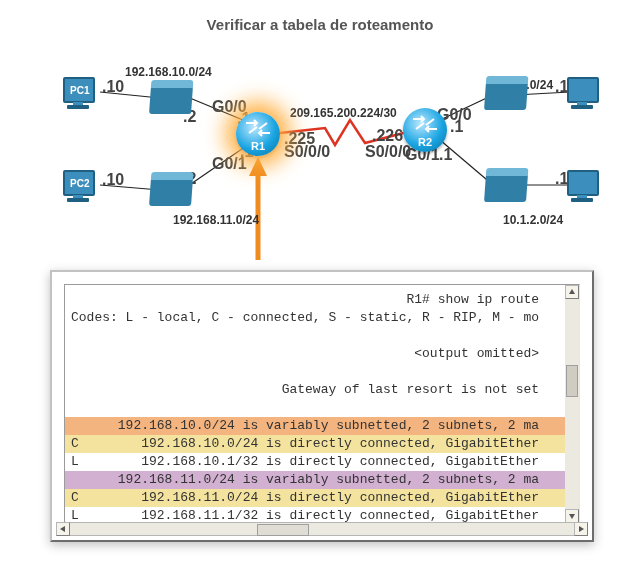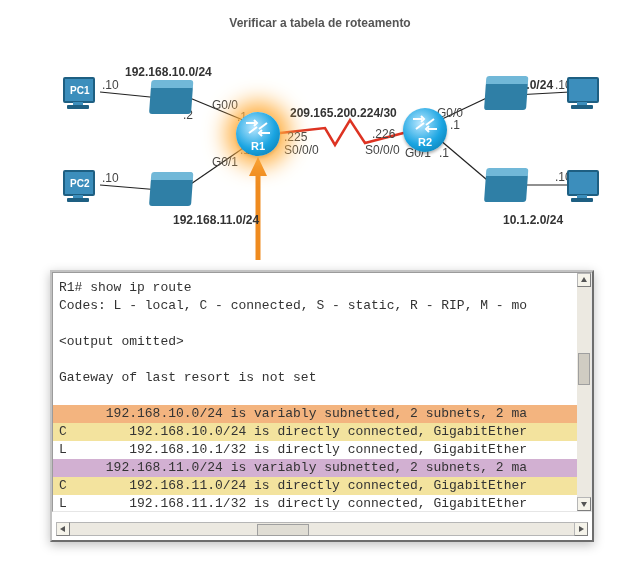--- a/index.html
+++ b/index.html
@@ -1,34 +1,34 @@
 <!DOCTYPE html>
 <html><head>
 <meta charset="utf-8">
 <style>
   body{margin:0;padding:0;background:#fff;font-family:Arial,Helvetica,sans-serif;width:640px;height:585px;}
-  h2{font-size:12px;font-weight:bold;color:#555;text-align:center;margin:16px 0 10px 0;}
+  h2{font-size:15px;font-weight:bold;color:#555;text-align:center;margin:16px 0 10px 0;}
   .diagram{position:absolute;left:55px;top:50px;width:540px;height:210px;}
   .pc{position:absolute;width:36px;height:36px;}
   .monitor{position:absolute;left:2px;top:0;width:28px;height:22px;background:#3c8ebc;border:2px solid #1e5f82;border-radius:2px;}
   .stand{position:absolute;left:12px;top:25px;width:10px;height:3px;background:#3c8ebc;}
   .base{position:absolute;left:6px;top:28px;width:22px;height:4px;background:#1e5f82;border-radius:1px;}
   .switch{position:absolute;width:42px;height:28px;background:#2f7fa6;border-radius:3px;transform:skewX(-4deg);}
   .switch:before{content:"";position:absolute;left:0;top:-6px;width:100%;height:8px;background:#71b8d8;border-radius:3px 3px 0 0;transform:skewX(0deg);}
   .router{position:absolute;width:44px;height:44px;border-radius:50%;background:radial-gradient(circle at 40% 35%,#b9e7ff 0%,#1ba5e2 55%,#0570a1 100%);box-shadow:0 2px 3px rgba(0,0,0,0.3);}
   .r-glow{box-shadow:0 0 22px 10px #ffae3e, 0 2px 3px rgba(0,0,0,0.3);}
   .router svg{position:absolute;left:7px;top:7px;}
   .rlabel{position:absolute;font-size:11px;color:#fff;font-weight:bold;left:0;right:0;bottom:4px;text-align:center;}
   .pclabel{position:absolute;font-size:10px;color:#fff;font-weight:bold;left:5px;top:6px;}
   .nlabel{position:absolute;font-size:12px;font-weight:bold;color:#333;white-space:nowrap;}
-  .slabel{position:absolute;font-size:12px;color:#444;white-space:nowrap;}
+  .slabel{position:absolute;font-size:16px;color:#444;white-space:nowrap;font-weight:bold;}
   .line{stroke:#222;stroke-width:1.2;}
   .zig{stroke:#d32;stroke-width:2.5;fill:none;}
   .term{position:absolute;left:50px;top:270px;width:540px;height:268px;border:2px solid #c2c2c2;border-right-color:#6d6d6d;border-bottom-color:#6d6d6d;background:#fff;box-shadow:0 3px 10px rgba(0,0,0,0.25);}
-  .term-frame{border:1px solid #9b9b9b;margin:0;border-right-color:#e6e6e6;border-bottom-color:#e6e6e6;height:238px;position:relative;overflow:hidden;}
+  .term-frame{border:1px solid #9b9b9b;margin:12px;border-right-color:#e6e6e6;border-bottom-color:#e6e6e6;height:238px;position:relative;overflow:hidden;text-align:right;}
   pre{position:absolute;margin:0;padding:6px 6px;font:13px/18px "Courier New",Courier,monospace;color:#333;white-space:pre;}
   .hl{position:absolute;left:0;right:0;height:18px;}
   .hl-o{background:#f3b47f;}
   .hl-y{background:#f3e39e;}
   .hl-p{background:#d2b0d2;}
   .sbar{position:absolute;right:0;top:0;bottom:0;width:14px;background:#ece9e1;}
   .sbtn{position:absolute;left:0;width:14px;height:14px;background:#f5f3ea;border:1px solid #b6b6b6;border-right-color:#7e7e7e;border-bottom-color:#7e7e7e;box-sizing:border-box;}
   .sbtn svg{display:block;margin:2px auto 0 auto;}
   .hbar{position:absolute;left:4px;right:4px;bottom:4px;height:14px;background:#ece9e1;border:1px solid #b6b6b6;box-sizing:border-box;}
   .hhandle{position:absolute;left:200px;top:1px;width:50px;height:10px;background:#e0ddd4;border:1px solid #9f9f9f;}

